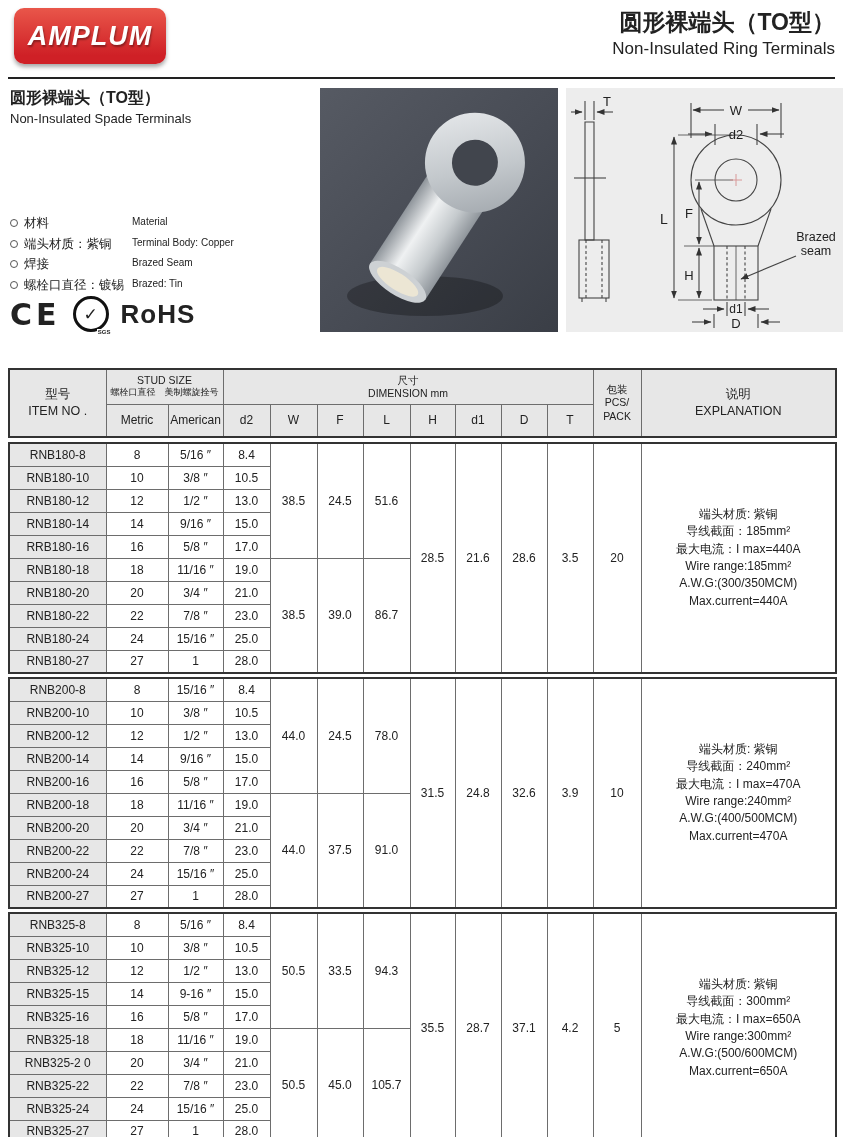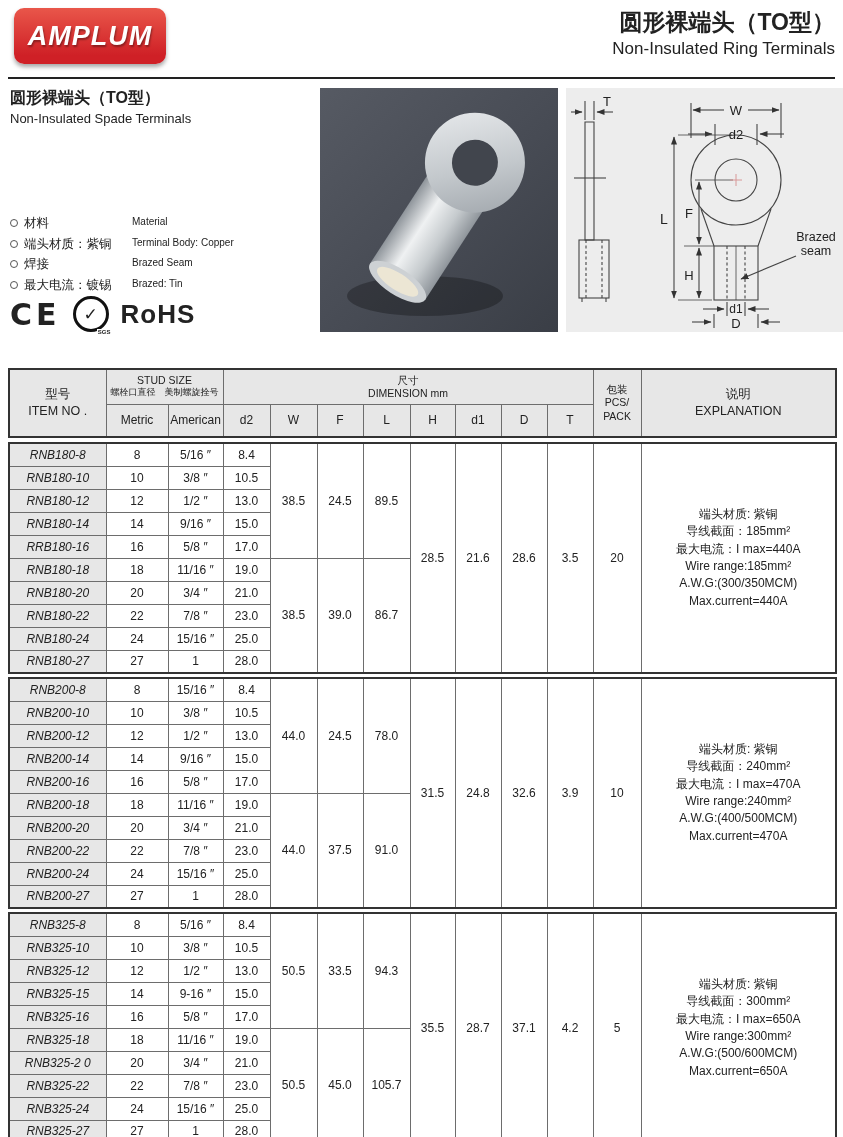--- a/index.html
+++ b/index.html
@@ -41,21 +41,21 @@
 
   
   .table-wrap{position:absolute;left:8px;top:368px;width:827px;}
   table.spec{border-collapse:collapse;table-layout:fixed;width:827px;border:2px solid #333;}
   .spec th,.spec td{border:1px solid #6d6d6d;text-align:center;vertical-align:middle;
          padding:0;font-weight:normal;font-size:12px;color:#222;overflow:hidden;}
   .head-t{margin-bottom:4px;}
   .gtable{margin-bottom:3px;}
   .gtable tr{height:23px;}
   .hbg{background:var(--head-bg,#e7e7e7);}
-  .item-cell{background:var(--head-bg,#e7e7e7);font-style:italic;}
+  .item-cell{background:var(--head-bg,#e7e7e7);}
   .h-zh{font-size:12.5px;display:block;line-height:1.35;}
   .h-en{font-size:12.5px;display:block;line-height:1.35;}
   .h-small{font-size:10.5px;display:block;line-height:1.25;}
   .h-tiny{font-size:9px;display:block;line-height:1.3;letter-spacing:0;}
   .expl-cell{text-align:left;padding-left:14px;font-size:11.5px;line-height:1.45;white-space:pre-line;}
 </style>
 </head>
 <body>
 
 <div class="page">
@@ -91,21 +91,21 @@
         <span class="bdot">
             <i></i>
           </span>
         <span class="bzh">焊接</span>
         <span class="ben">Brazed Seam</span>
       </div>
       <div class="brow">
         <span class="bdot">
             <i></i>
           </span>
-        <span class="bzh">最大电流：镀锡</span>
+        <span class="bzh">螺栓口直径：镀锡</span>
         <span class="ben">Brazed: Tin</span>
       </div>
     </div>
     <div class="certs">
       <span class="ce">CE</span>
       <span class="sgs">
         <span>✓</span>
         <small>SGS</small>
       </span>
       <span class="rohs">RoHS</span>
@@ -293,21 +293,21 @@
           <col style="width:195px">
       </colgroup>
       <tbody>
           <tr>
             <td class="item-cell">RNB180-8</td>
             <td>8</td>
             <td>5/16 ″</td>
             <td>8.4</td>
             <td rowspan="5">38.5</td>
             <td rowspan="5">24.5</td>
-            <td rowspan="5">89.5</td>
+            <td rowspan="5">51.6</td>
             <td rowspan="10">28.5</td>
             <td rowspan="10">21.6</td>
             <td rowspan="10">28.6</td>
             <td rowspan="10">3.5</td>
             <td rowspan="10">20</td>
             <td class="expl-cell" rowspan="10">端头材质: 紫铜
 导线截面：185mm²
 最大电流：I max=440A
 Wire range:185mm²
 A.W.G:(300/350MCM)

